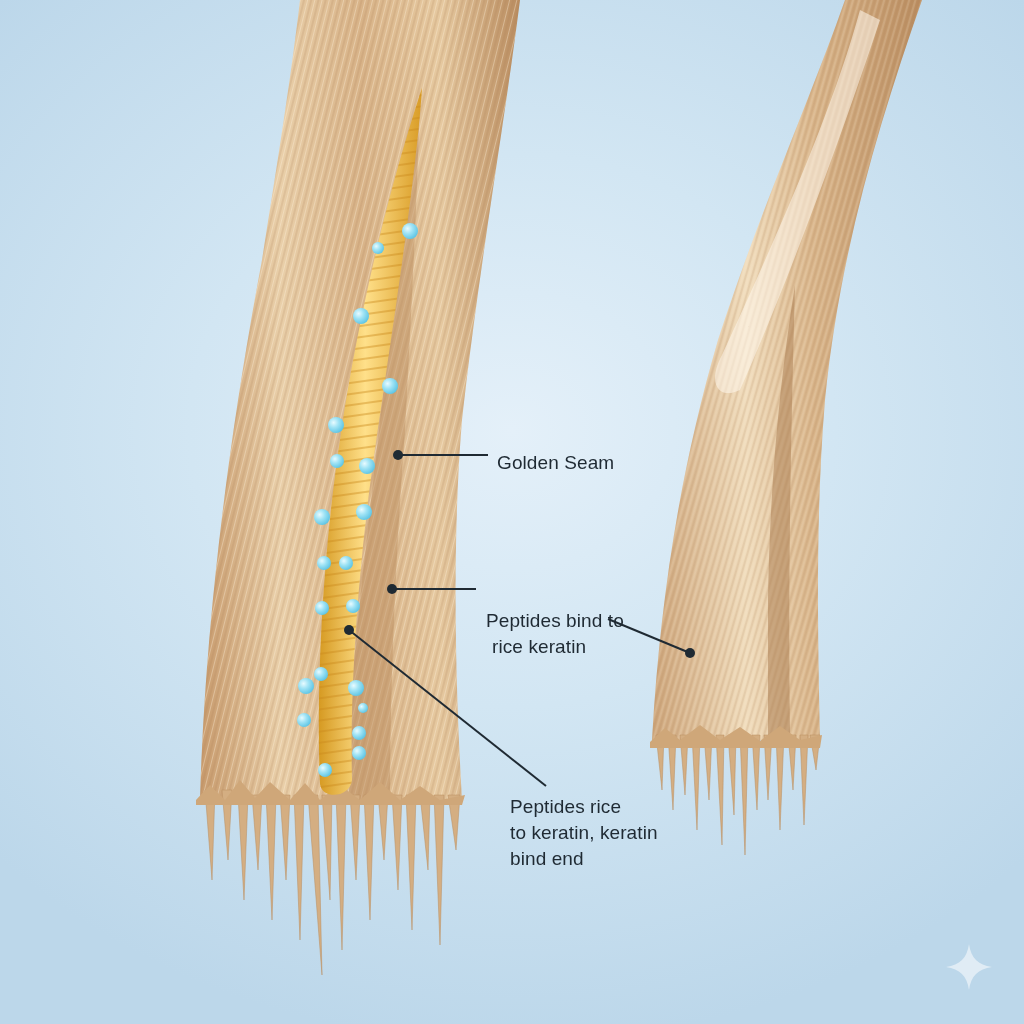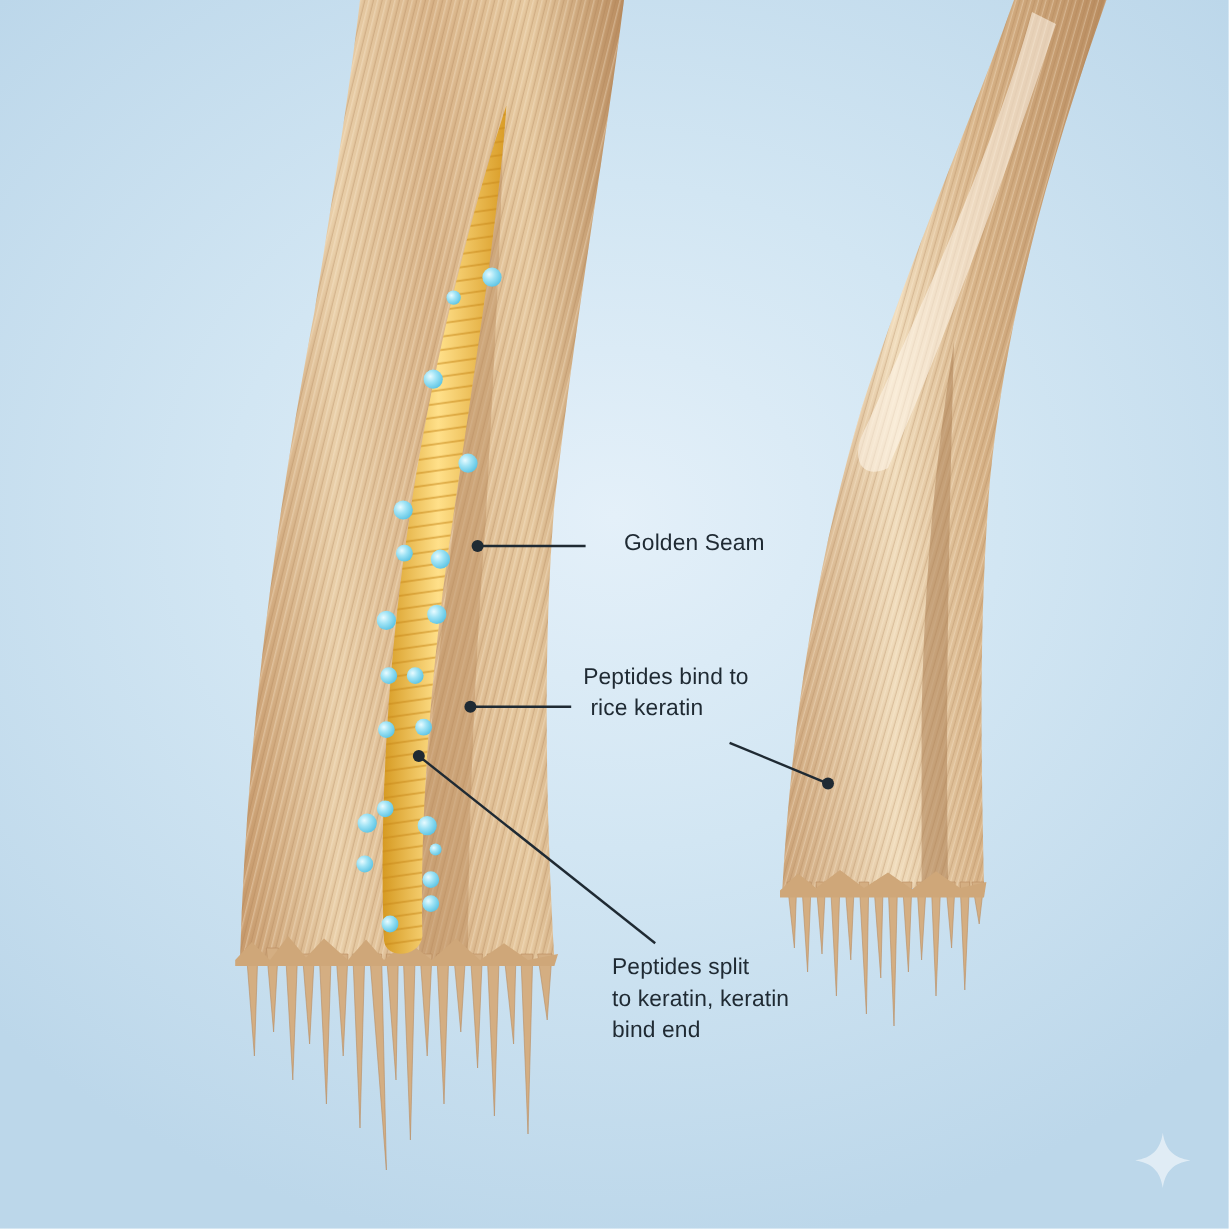--- a/index.html
+++ b/index.html
@@ -154,31 +154,31 @@
       <line x1="608" y1="619" x2="690" y2="653"></line>
       <circle cx="690" cy="653" r="5" stroke="none"></circle>
     </g>
     <g>
       <line x1="349" y1="630" x2="546" y2="786"></line>
       <circle cx="349" cy="630" r="5" stroke="none"></circle>
     </g>
   </g>
 </svg>
 
-<div class="label" style="left:497px; top:440px;margin-left:23px;">
+<div class="label" style="left:497px; top:450px;">
   <span>Golden Seam</span>
 </div>
 
-<div class="label" style="left:486px; top:552px;">
+<div class="label" style="left:486px; top:608px;">
   <div>Peptides bind to</div>
   <div style="padding-left:6px;">rice keratin</div>
 </div>
 
 <div class="label" style="left:510px; top:794px;">
-  <div>Peptides split</div>
+  <div>Peptides rice</div>
   <div>to keratin, keratin</div>
   <div>bind end</div>
 </div>
 
 <svg class="watermark" viewBox="0 0 50 50">
   <path d="M25,2 C27,16 34,23 48,25 C34,27 27,34 25,48 C23,34 16,27 2,25 C16,23 23,16 25,2 Z" fill="#e3eef6" opacity="0.9"></path>
 </svg>
 
 </div>
 

